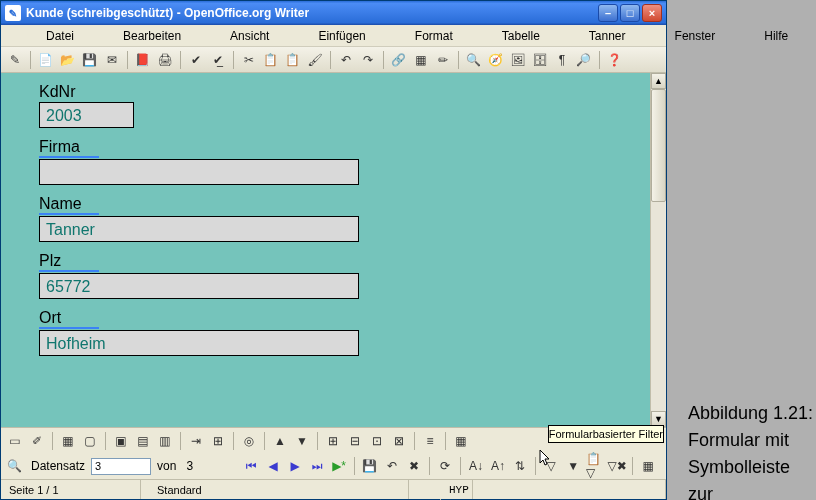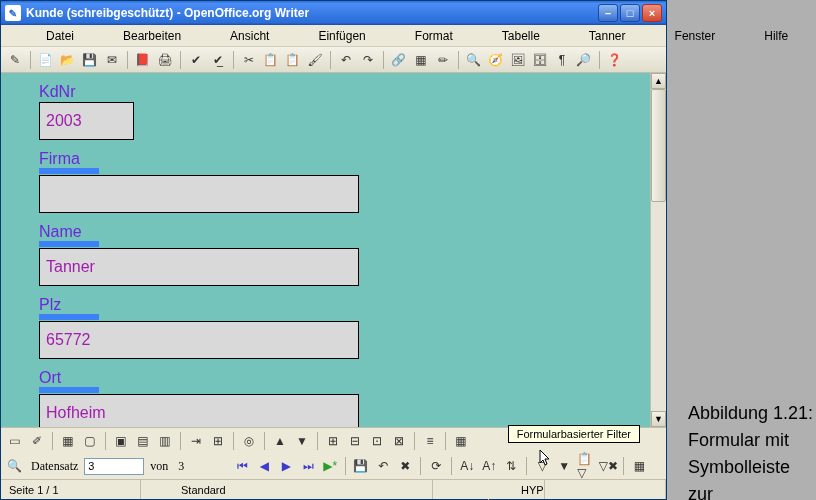--- a/index.html
+++ b/index.html
@@ -12,37 +12,37 @@
   .winbtn { width: 20px; height: 18px; background: linear-gradient(to bottom,#8fb9f0,#3b6fd0); border: 1px solid #1a4aa8; border-radius: 3px; color:#fff; display:flex; align-items:center; justify-content:center; font-size:11px; font-family:Arial; font-weight:bold; cursor:pointer; }
   .winbtn.close { background: linear-gradient(to bottom,#f09080,#d04a30); border-color:#a03020; }
   .menubar { height: 22px; background: #ece9d8; display: flex; align-items: center; padding: 0 4px; font-size: 12px; border-bottom: 1px solid #d0cdbc; }
   .menubar span { padding: 2px 8px; cursor:pointer;margin-left:33px; }
   .toolbar { height: 26px; background: linear-gradient(to bottom,#f4f2e8,#e0ddcc); border-bottom: 1px solid #c0bdaa; display: flex; align-items: center; padding: 0 4px; gap: 2px; }
   .tb-btn { width: 20px; height: 20px; display:flex; align-items:center; justify-content:center; border:1px solid transparent; border-radius:2px; font-size:12px; color:#333; cursor:pointer; }
   .tb-sep { width:1px; height:18px; background:#b0ad9c; margin:0 3px; }
   .content-area { flex: 1; display: flex; position: relative; overflow: hidden; }
   .canvas { flex: 1; background: #75c4bb; overflow: auto; padding: 10px 0 0 38px; position:relative; }
   .form-group { margin-bottom: 10px; }
-  .form-label { font-size: 16px; color: #6d28d9; display:block; margin-bottom:1px; }
-  .form-label.underlined { border-bottom:6px solid #3b82f6; display:inline-block; min-width:60px; }
-  .form-field { background: #d9d9d9; border: 1px solid #000; height: 26px; padding: 18px 6px; font-size: 16px; color: #a21caf; display:flex; align-items:center; }
+  .form-label { font-size: 16px; color: #000000; display:block; margin-bottom:1px; }
+  .form-label.underlined { border-bottom:2px solid #3b82f6; display:inline-block; min-width:60px; }
+  .form-field { background: #d9d9d9; border: 1px solid #000; height: 26px; padding: 4px 6px; font-size: 16px; color: #0f766e; display:flex; align-items:flex-start; }
   .w-small { width: 95px; }
   .w-big { width: 320px; }
   .vscroll { width: 16px; background: #ece9d8; border-left:1px solid #c0bdaa; display:flex; flex-direction:column; }
   .vscroll-btn { height:16px; background:linear-gradient(to bottom,#f4f2e8,#d8d5c4); border:1px solid #b0ad9c; display:flex; align-items:center; justify-content:center; font-size:9px; cursor:pointer; }
   .vscroll-track { flex:1; background:#e8e5d8; position:relative; }
   .vscroll-thumb { position:absolute; top:0; left:0; right:0; height:35%; background:linear-gradient(to right,#f4f2e8,#d8d5c4); border:1px solid #b0ad9c; border-radius:2px; }
-  .tooltip { position:absolute; right:26px; bottom:56px; background:#ffffe1; border:1px solid #000; padding:2px 8px; font-size:11px; z-index:10; }
+  .tooltip { position:absolute; right:2px; bottom:56px; background:#ffffe1; border:1px solid #000; padding:2px 0; font-size:11px; z-index:10; }
   .bottom-toolbar { height: 52px; background:#ece9d8; border-top:1px solid #c0bdaa; display:flex; flex-direction:column; }
   .bt-row { height:26px; display:flex; align-items:center; padding:0 4px; gap:2px; }
   .rec-field { width:60px; height:17px; border:1px solid #7f9db9; background:#fff; font-size:11px; padding:0 3px; }
-  .rec-label { font-size:12px; padding:0 4px;font-family:Liberation Serif, serif; }
-  .statusbar { height:20px; background:#ece9d8; border-top:1px solid #c0bdaa; display:flex; align-items:center; font-size:11px;gap:24px; }
+  .rec-label { font-size:12px; padding:0 4px; }
+  .statusbar { height:20px; background:#ece9d8; border-top:1px solid #c0bdaa; display:flex; align-items:center; font-size:11px; }
   .status-cell { border-right:1px solid #c0bdaa; padding:0 8px; height:100%; display:flex; align-items:center; }
-  .sc1 { width:140px; } .sc2 { width:260px;margin-left:8px; } .sc3{width:32px;margin-top:37px;} .sc4{width:32px;} .sc5{flex:1;}
+  .sc1 { width:140px; } .sc2 { width:260px;margin-left:8px; } .sc3{width:32px;margin-top:37px;} .sc4{width:32px;font-family:Liberation Mono, monospace;} .sc5{flex:1;}
   .caption-block { position:absolute; left:688px; top:400px; font-size:18px; line-height:1.5; color:#000; }
   .cursor-arrow { position:absolute; pointer-events:none; z-index:20; }
 </style>
 </head>
 <body>
 
 <div class="app-window">
 
   <div class="titlebar">
     <span class="icon">✎</span>

